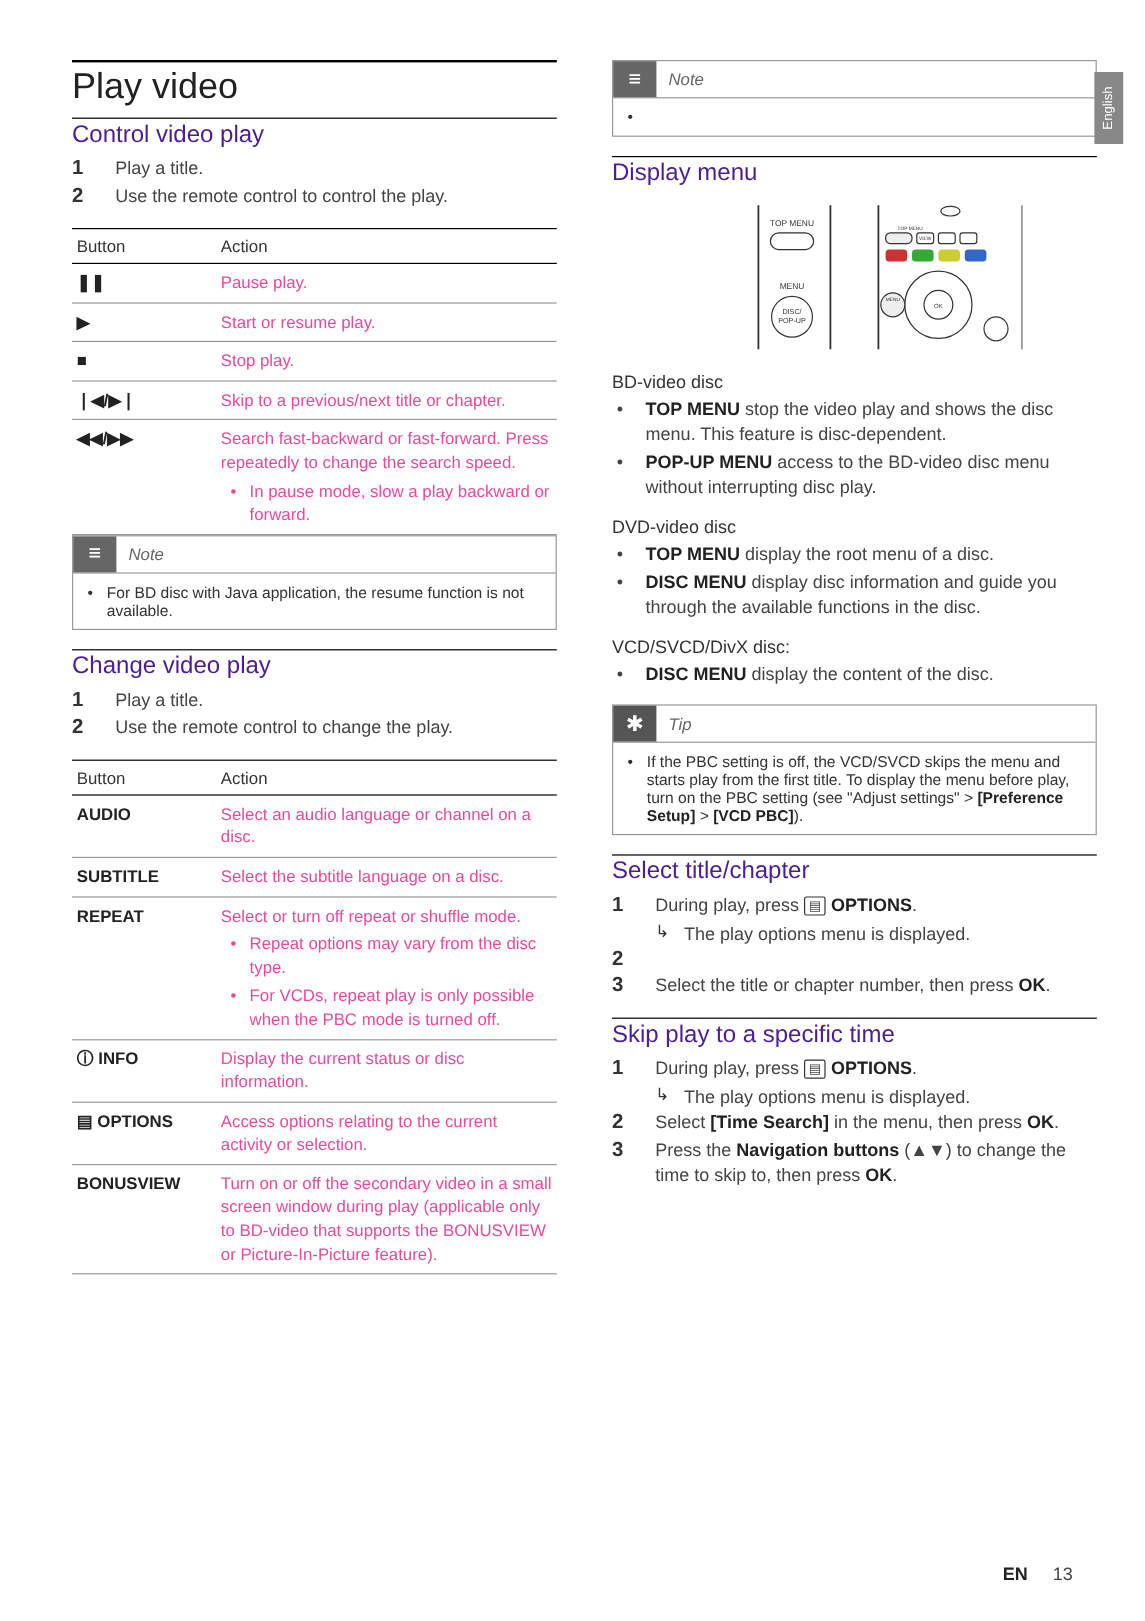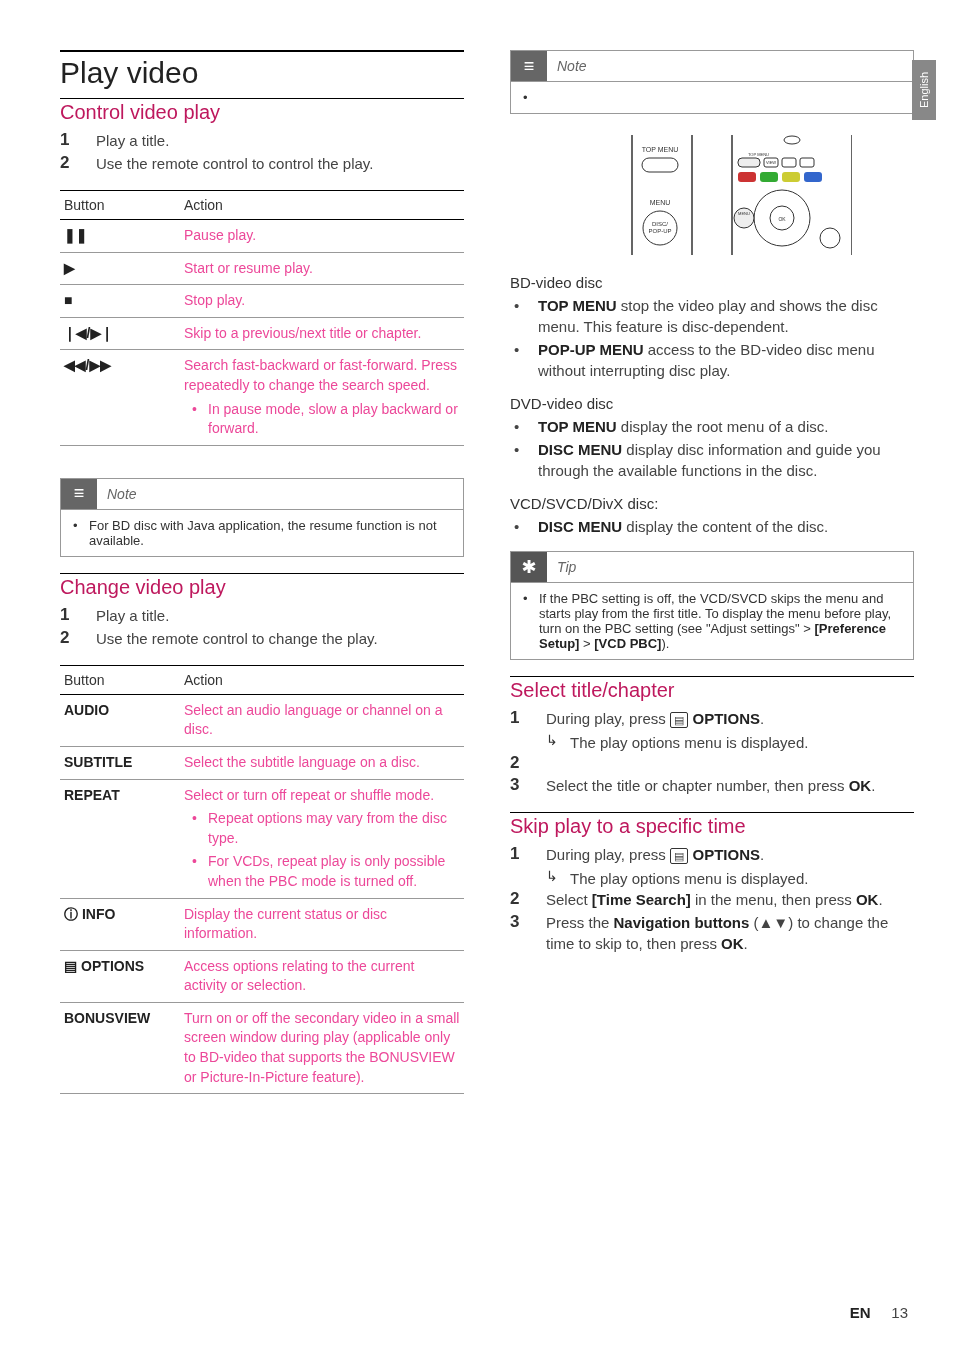--- a/index.html
+++ b/index.html
@@ -27,21 +27,21 @@
       font-size: 30px;
       font-weight: 300;
       color: #222;
       border-top: 2px solid #000;
       padding-top: 4px;
       margin-bottom: 8px;
     }
     h2 {
       font-size: 20px;
       font-weight: 300;
-      color: #be185d;
+      color: #4c1d95;
       border-top: 1px solid #000;
       padding-top: 2px;
       margin-bottom: 6px;
     }
     .steps {
       margin-bottom: 16px;
     }
     .step {
       display: flex;
       margin-bottom: 2px;
@@ -65,21 +65,21 @@
     }
     .arrow {
       width: 24px;
       flex-shrink: 0;
       font-size: 14px;
     }
     table.button-table {
       width: 100%;
       border-collapse: collapse;
       font-size: 14px;
-      margin-bottom: 32px;
+      margin-bottom: 0;
     }
     .button-table th {
       text-align: left;
       font-weight: normal;
       color: #333;
       padding: 6px 4px;
       border-top: 1px solid #000;
       border-bottom: 1px solid #000;
     }
     .button-table th:first-child {
@@ -178,21 +178,21 @@
     .bold { font-weight: bold; color: #222; }
     .remote-diagram {
       margin: 10px auto 14px;
       width: 280px;
       height: 130px;
       position: relative;
     }
     .footer {
       position: absolute;
       bottom: 30px;
-      right: 46px;
+      right: 60px;
       font-size: 15px;
       color: #444;
     }
     .side-tab {
       position: absolute;
       right: 18px;
       top: 60px;
       width: 24px;
       height: 60px;
       background: #888;
@@ -348,20 +348,21 @@
     <div class="callout">
       <div class="callout-header">
         <div class="callout-icon">≡</div>
         <div class="callout-title">Note</div>
       </div>
       <div class="callout-body">
         <div class="dot">•</div>
       </div>
     </div>
 
+    <h2>Display menu</h2>
 
     <div class="remote-diagram">
       <svg class="remote" viewBox="0 0 280 130">
 
         <path d="M 60 5 L 60 125 M 120 5 L 120 125" stroke="#333" stroke-width="1.5" fill="none"></path>
         <text x="88" y="22" font-size="7" text-anchor="middle" fill="#333">TOP MENU</text>
         <rect x="70" y="28" width="36" height="14" rx="7" stroke="#333" fill="none"></rect>
         <text x="88" y="75" font-size="7" text-anchor="middle" fill="#333">MENU</text>
         <circle cx="88" cy="98" r="17" stroke="#333" fill="none"></circle>
         <text x="88" y="96" font-size="6" text-anchor="middle" fill="#333">DISC/</text>

